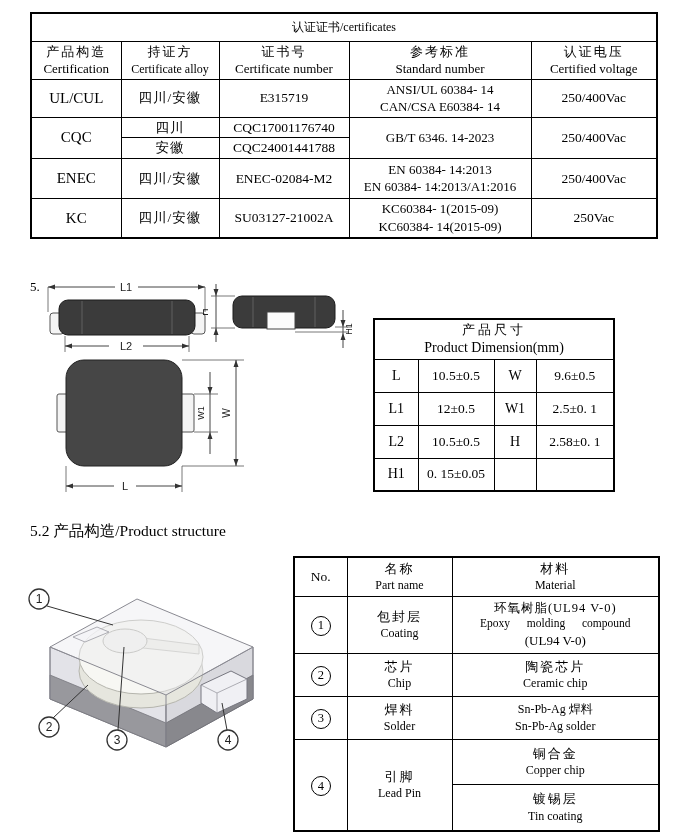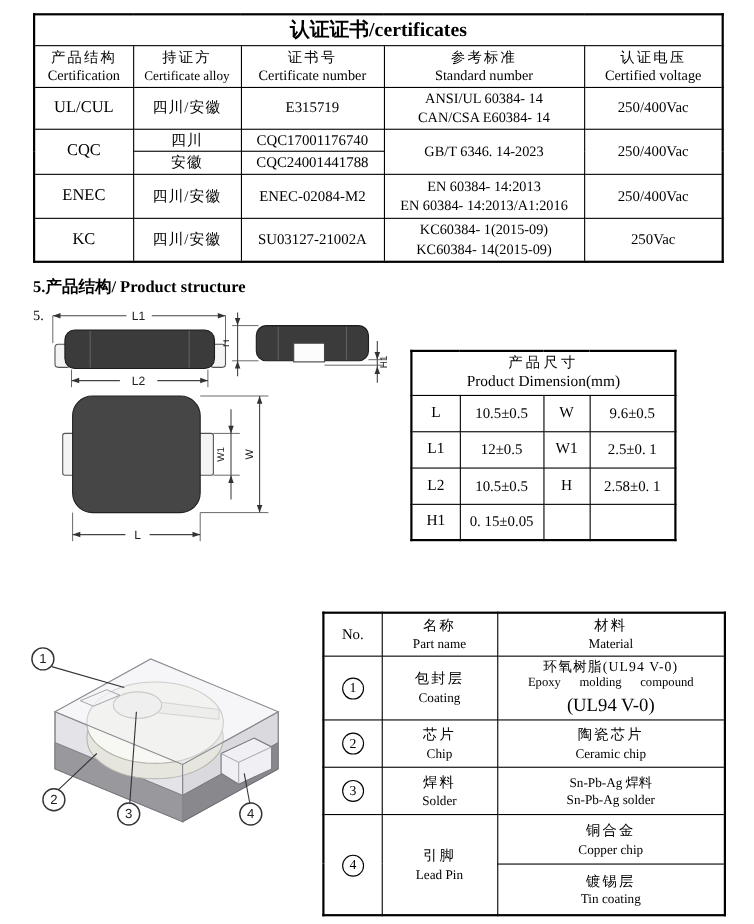--- a/index.html
+++ b/index.html
@@ -9,21 +9,21 @@
     font-family:"Liberation Serif","DejaVu Serif",serif; color:#000;
     overflow:hidden;
   }
   
   table { border-collapse:collapse; table-layout:fixed; }
   td { border:1px solid #000; text-align:center; vertical-align:middle; padding:1px 2px; }
   table.bordered { border:2px solid #000; }
 
   
   .cert-table { position:absolute; left:30px; top:12px; width:626px; }
-  .cert-table .title-cell { font-weight:bold; font-size:18px; height:28px; }
+  .cert-table .title-cell { font-weight:normal; font-size:12px; height:28px; }
   .cert-table .hdr td { height:38px; font-size:13px; line-height:1.35; }
   .cert-table .zh { letter-spacing:2px; font-size:13px; }
   .cert-table .en { font-size:13px; letter-spacing:0; }
   .cert-table .org { font-size:15px; }
   .cert-table .cell { font-size:13.5px; line-height:1.3;margin-left:45px; }
   .cert-table .std { font-size:13px; line-height:1.35; }
   .cert-table tr.r1 td { height:37px; }
   .cert-table tr.sub td { height:19px; }
   .cert-table tr.r3 td, .cert-table tr.r4 td { height:40px; }
 
@@ -79,21 +79,21 @@
         <col style="width:130px">
         <col style="width:182px">
         <col style="width:126px">
       </colgroup>
     <tbody>
         <tr>
       <td colspan="5" class="title-cell">认证证书/certificates</td>
     </tr>
     <tr class="hdr">
       <td>
-            <div class="zh">产品结构</div>
+            <div class="zh">产品构造</div>
             <div class="en">Certification</div>
           </td>
       <td>
             <div class="zh">持证方</div>
             <div class="en" style="font-size:12px">Certificate alloy</div>
           </td>
       <td>
             <div class="zh">证书号</div>
             <div class="en">Certificate number</div>
           </td>
@@ -143,21 +143,20 @@
       <td class="cell">SU03127-21002A</td>
       <td class="std">
             <div>KC60384- 1(2015-09)</div>
             <div>KC60384- 14(2015-09)</div>
           </td>
       <td class="cell">250Vac</td>
     </tr>
   </tbody>
     </table>
 
-  <div class="h5">5.产品结构/ Product structure</div>
   <div class="fig-no">5.</div>
 
   <svg class="svg-abs" style="left:45px; top:280px;" width="165" height="80" viewBox="0 0 165 80">
 
     <line class="extline" x1="3" y1="7" x2="3" y2="32"></line>
     <line class="extline" x1="160" y1="7" x2="160" y2="32"></line>
 
     <line class="dimline" x1="3" y1="7" x2="70" y2="7"></line>
     <line class="dimline" x1="93" y1="7" x2="160" y2="7"></line>
     <polygon class="arrow" points="3,7 10,4.5 10,9.5"></polygon>
@@ -267,20 +266,21 @@
     </tr>
     <tr>
       <td class="key">H1</td>
       <td>0. 15±0.05</td>
       <td></td>
       <td></td>
     </tr>
   </tbody>
     </table>
 
+  <div class="h52">5.2  产品构造/Product structure</div>
 
   <svg class="svg-abs" style="left:25px; top:585px;" width="255" height="218" viewBox="0 0 255 218">
 
     <polygon points="25,62 141,110 141,162 25,114" fill="#dcdce2" fill-opacity="0.8" stroke="#8a8a92" stroke-width="1"></polygon>
     <polygon points="141,110 228,62 228,114 141,162" fill="#cfcfd6" fill-opacity="0.8" stroke="#8a8a92" stroke-width="1"></polygon>
 
     <polygon points="25,90 141,138 141,162 25,114" fill="#8f8f95" fill-opacity="0.9" stroke="#77777d" stroke-width="0.8"></polygon>
     <polygon points="141,138 228,90 228,114 141,162" fill="#7e7e84" fill-opacity="0.9" stroke="#6d6d73" stroke-width="0.8"></polygon>
 
     <ellipse cx="116" cy="86" rx="62" ry="37" fill="#e6e6de" stroke="#b5b5ad" stroke-width="1"></ellipse>
@@ -340,21 +340,21 @@
     </tr>
     <tr class="pr1">
       <td><span class="circled">1</span></td>
       <td>
             <div class="zh">包封层</div>
             <div class="en">Coating</div>
           </td>
       <td>
         <div class="zh" style="font-size:12.5px; letter-spacing:1px">环氧树脂(UL94 V-0)</div>
         <div class="epoxy">Epoxy molding compound</div>
-        <div class="en" style="font-size:17px">(UL94 V-0)</div>
+        <div class="en" style="font-size:13px">(UL94 V-0)</div>
       </td>
     </tr>
     <tr class="pr2">
       <td><span class="circled">2</span></td>
       <td>
             <div class="zh">芯片</div>
             <div class="en">Chip</div>
           </td>
       <td>
             <div class="zh">陶瓷芯片</div>

